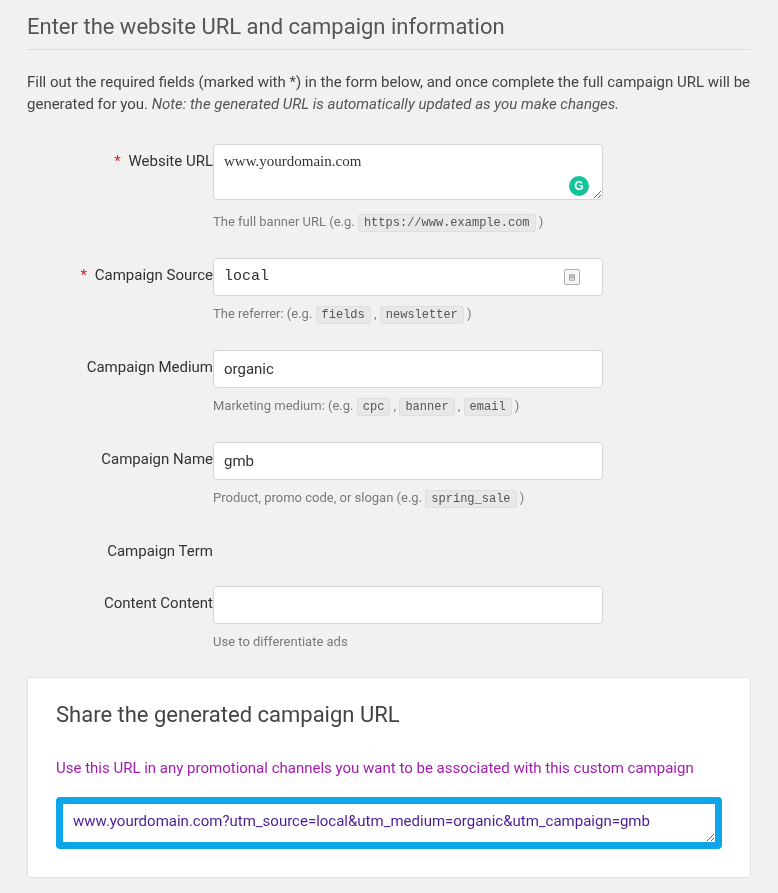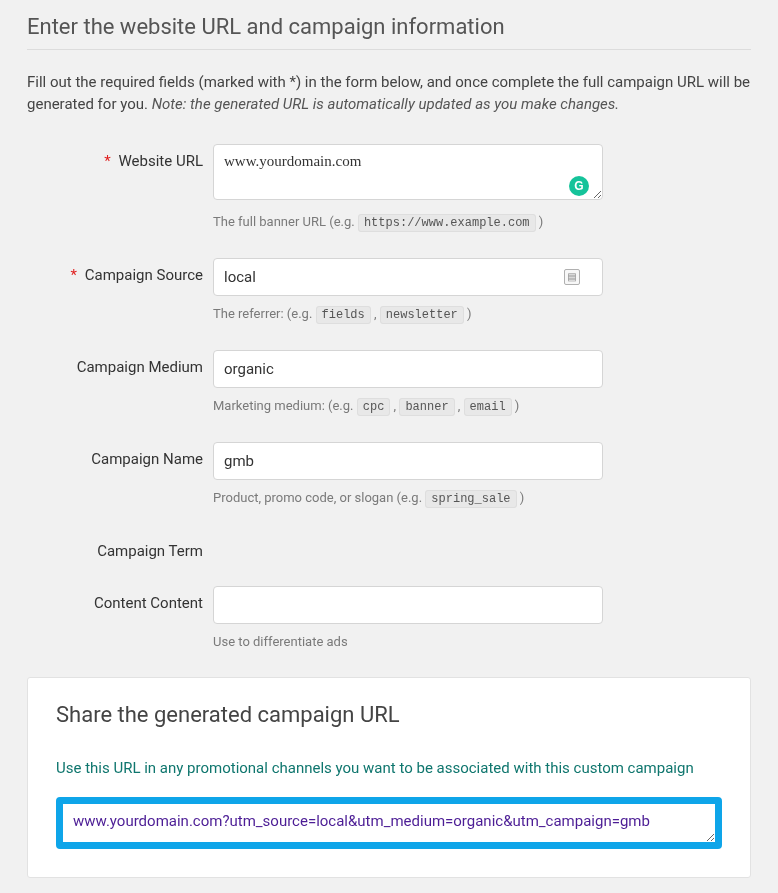--- a/index.html
+++ b/index.html
@@ -33,21 +33,21 @@
   }
   .form-row {
     display: flex;
     align-items: flex-start;
     margin-bottom: 26px;
   }
   .label-col {
     width: 186px;
     flex: 0 0 186px;
     text-align: right;
-    padding-right: 10px;
+    padding-right: 0;
     padding-top: 8px;
     font-size: 15px;
     color: #333;
   }
   .label-col .asterisk {
     color: #e02020;
     margin-right: 4px;
   }
   .input-col {
     flex: 1;
@@ -119,38 +119,38 @@
     height: 16px;
     border: 1px solid #b0b0b0;
     border-radius: 2px;
     display:flex;
     align-items:center;
     justify-content:center;
     color:#888;
     font-size:10px;
     background:#f7f7f7;
   }
-  .source-wrap { position: relative; width: 375px; }
+  .source-wrap { position: relative; width: 375px; font-family: Liberation Mono, monospace; }
 
   .share-card {
     background: #fff;
     border: 1px solid #e2e2e2;
     border-radius: 3px;
     padding: 24px 28px;
     margin-top: 10px;
   }
   .share-card h2 {
     font-size: 22px;
     font-weight: 400;
     color: #444;
     margin-bottom: 32px;
   }
   .share-desc {
     font-size: 15px;
-    color: #0f766e;
+    color: #a21caf;
     margin-bottom: 20px;
   }
   .generated-url {
     width: 100%;
     height: 52px;
     border: 7px solid #0ea5e9;
     border-radius: 4px;
     padding: 8px 10px;
     font-size: 15px;
     font-family: inherit;

